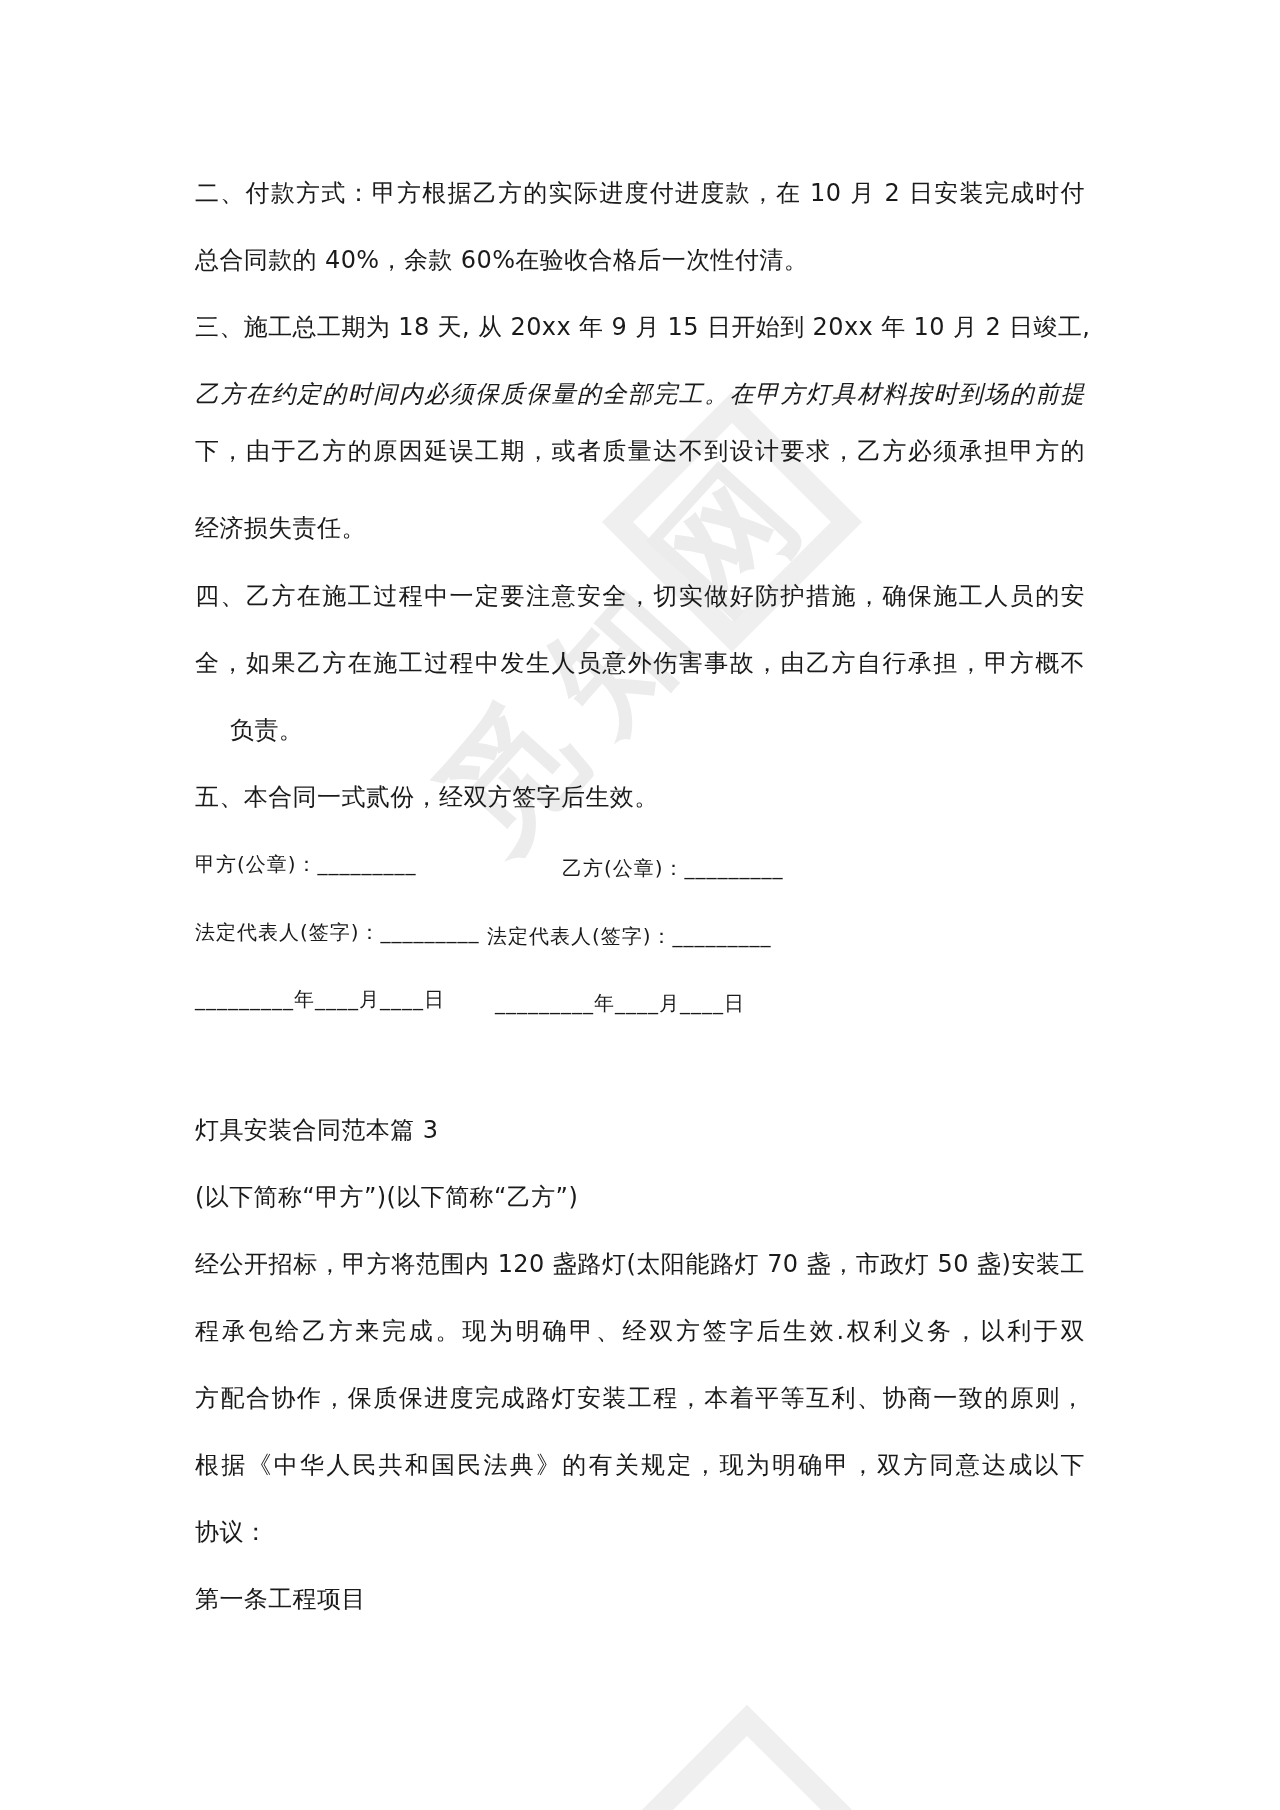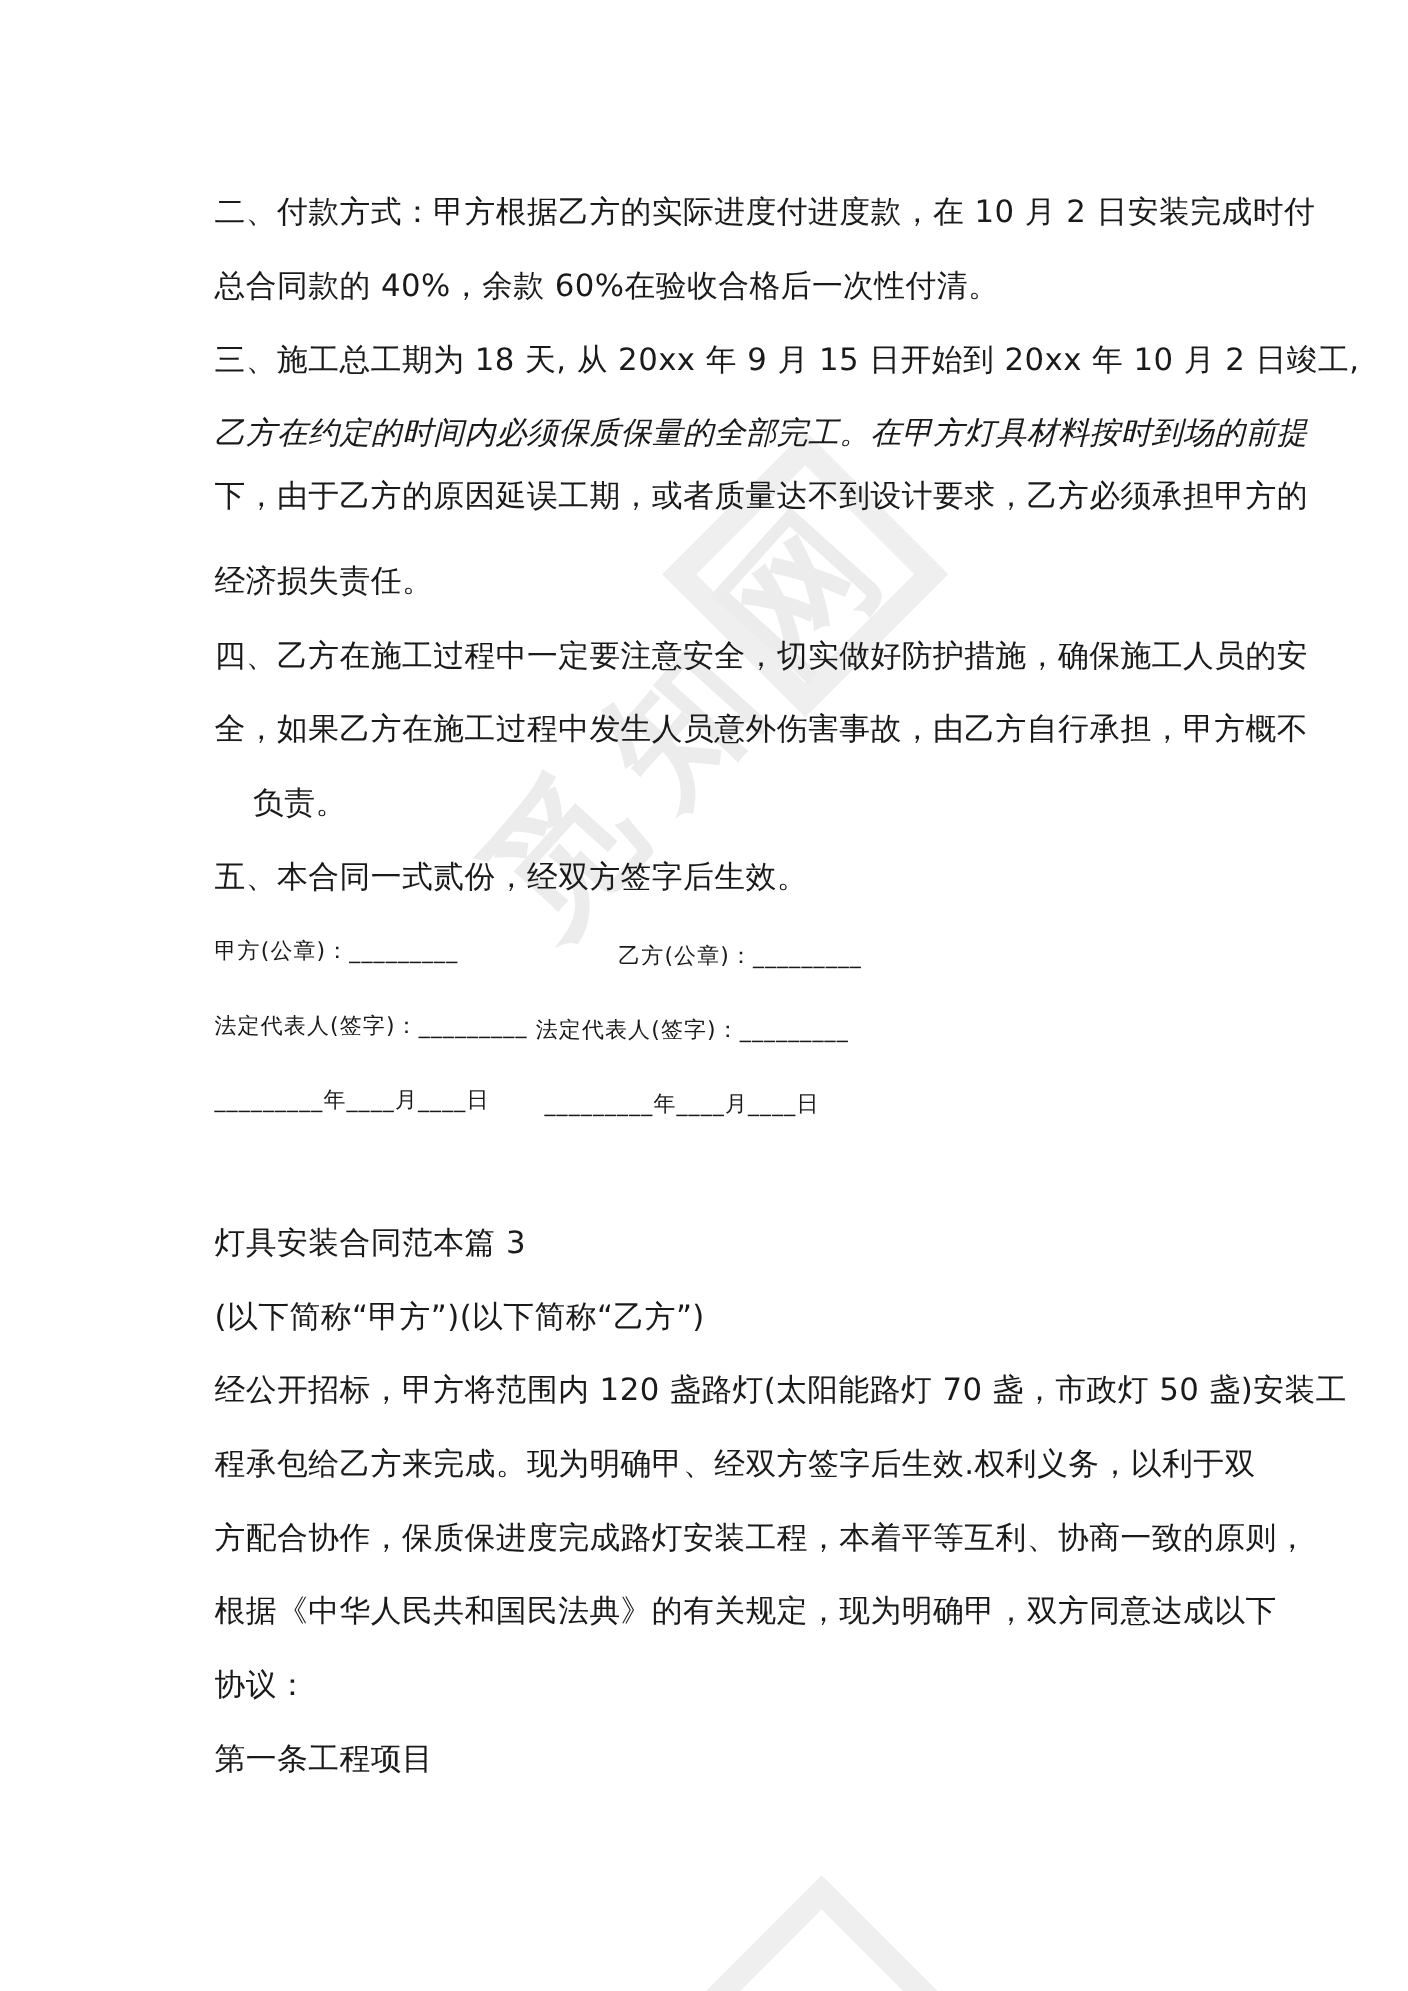--- a/index.html
+++ b/index.html
@@ -47,21 +47,21 @@
       left: 195px;
       top: 0;
       width: 890px;
       z-index: 1;
     }
     .line {
       position: absolute;
       left: 0;
       height: 34px;
       line-height: 34px;
-      font-size: 28px;
+      font-size: 24px;
       white-space: nowrap;
       letter-spacing: 0.4px;
     }
     .justify {
       width: 890px;
       text-align: justify;
       text-align-last: justify;
     }
     .sig-row {
       position: absolute;

